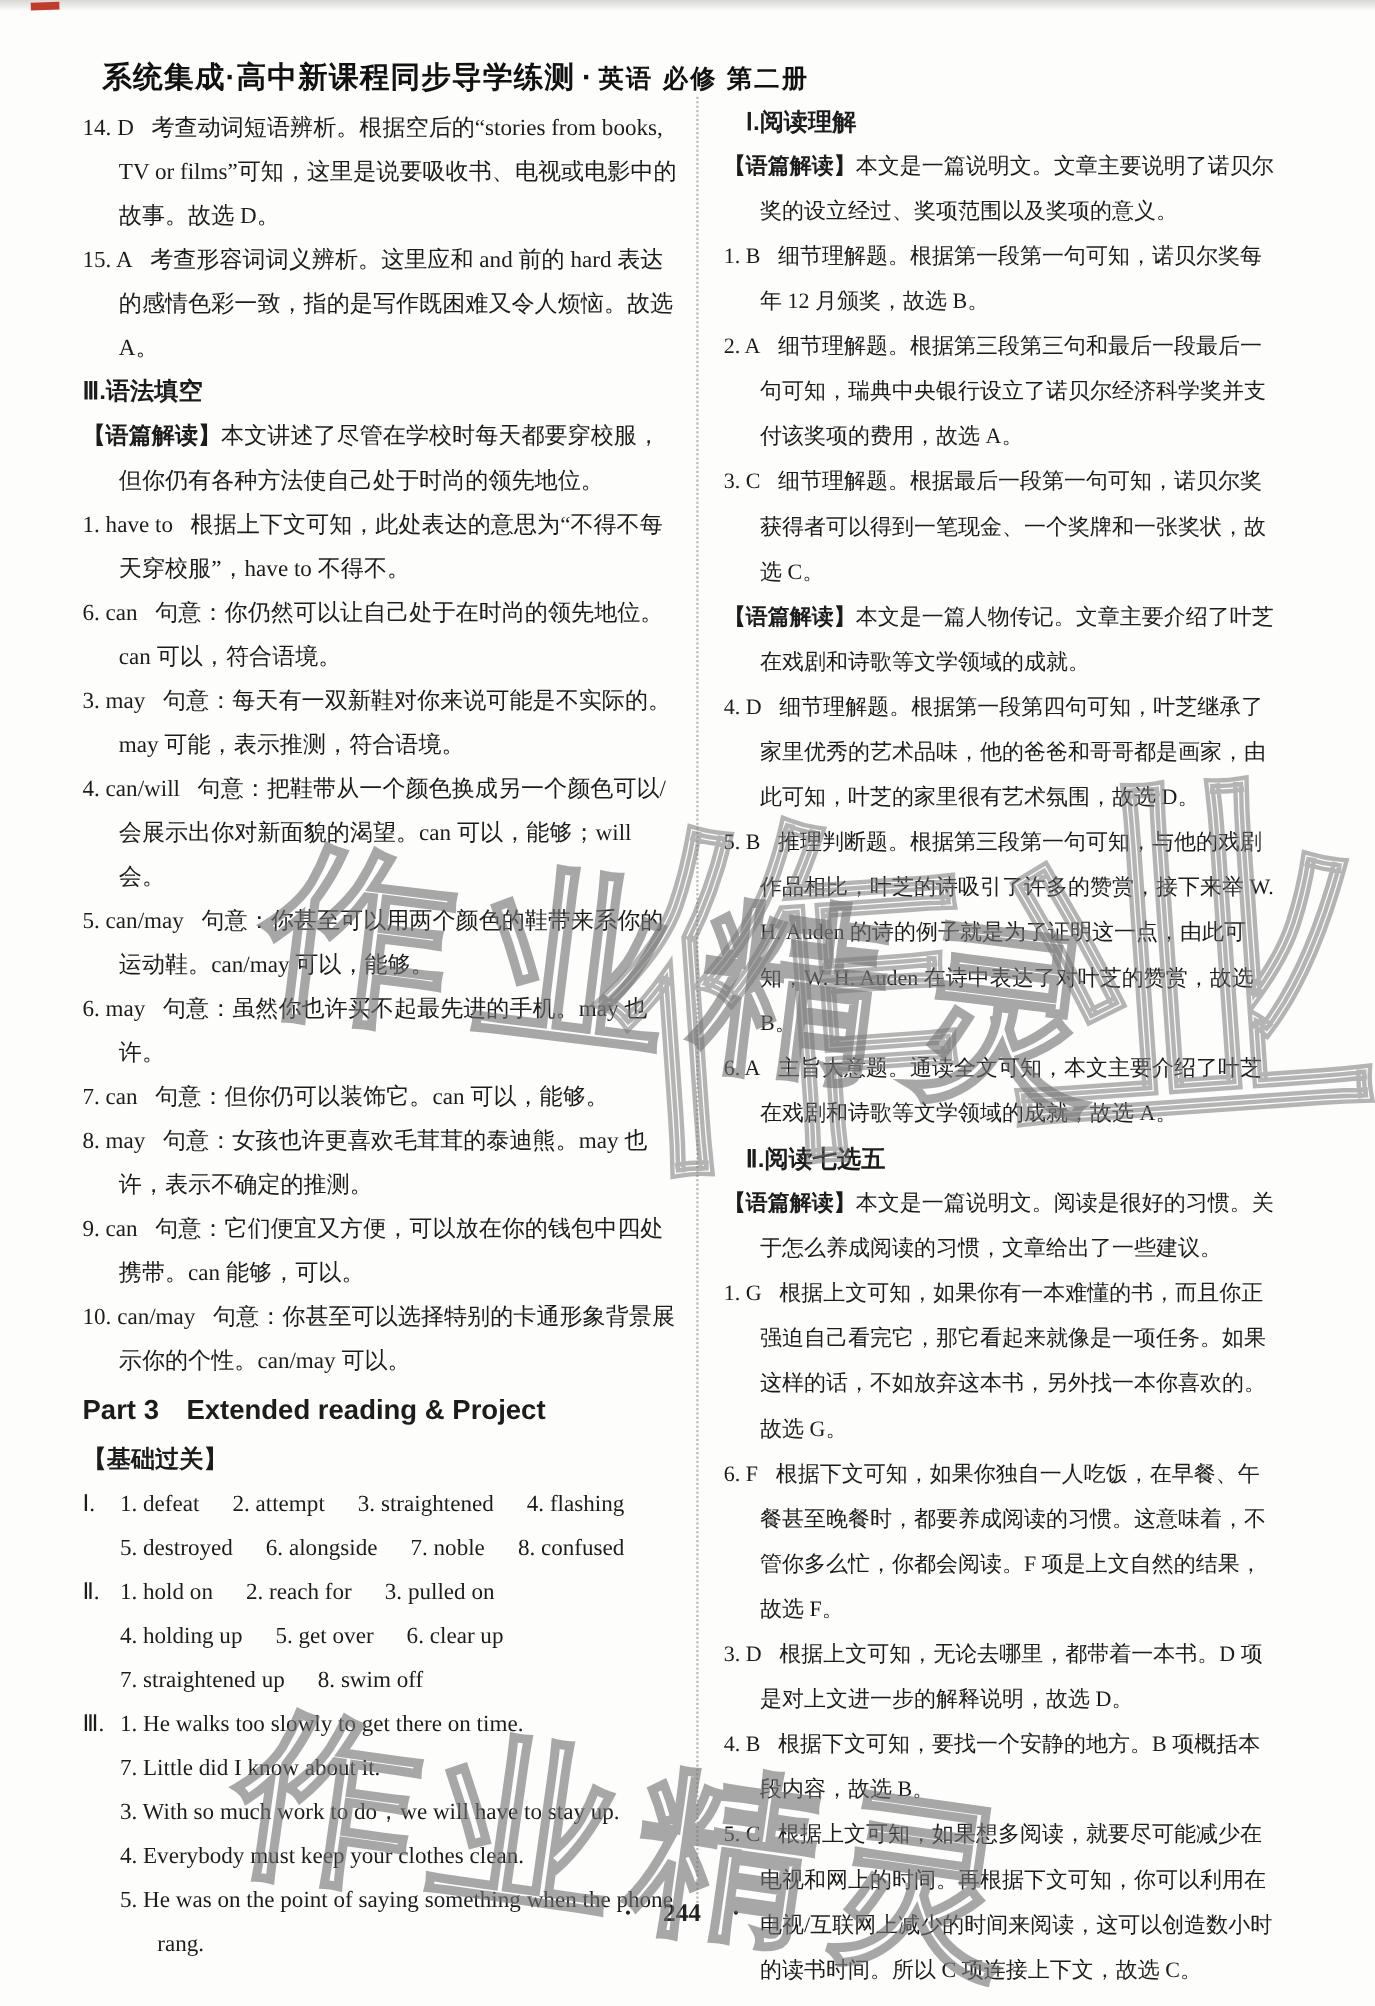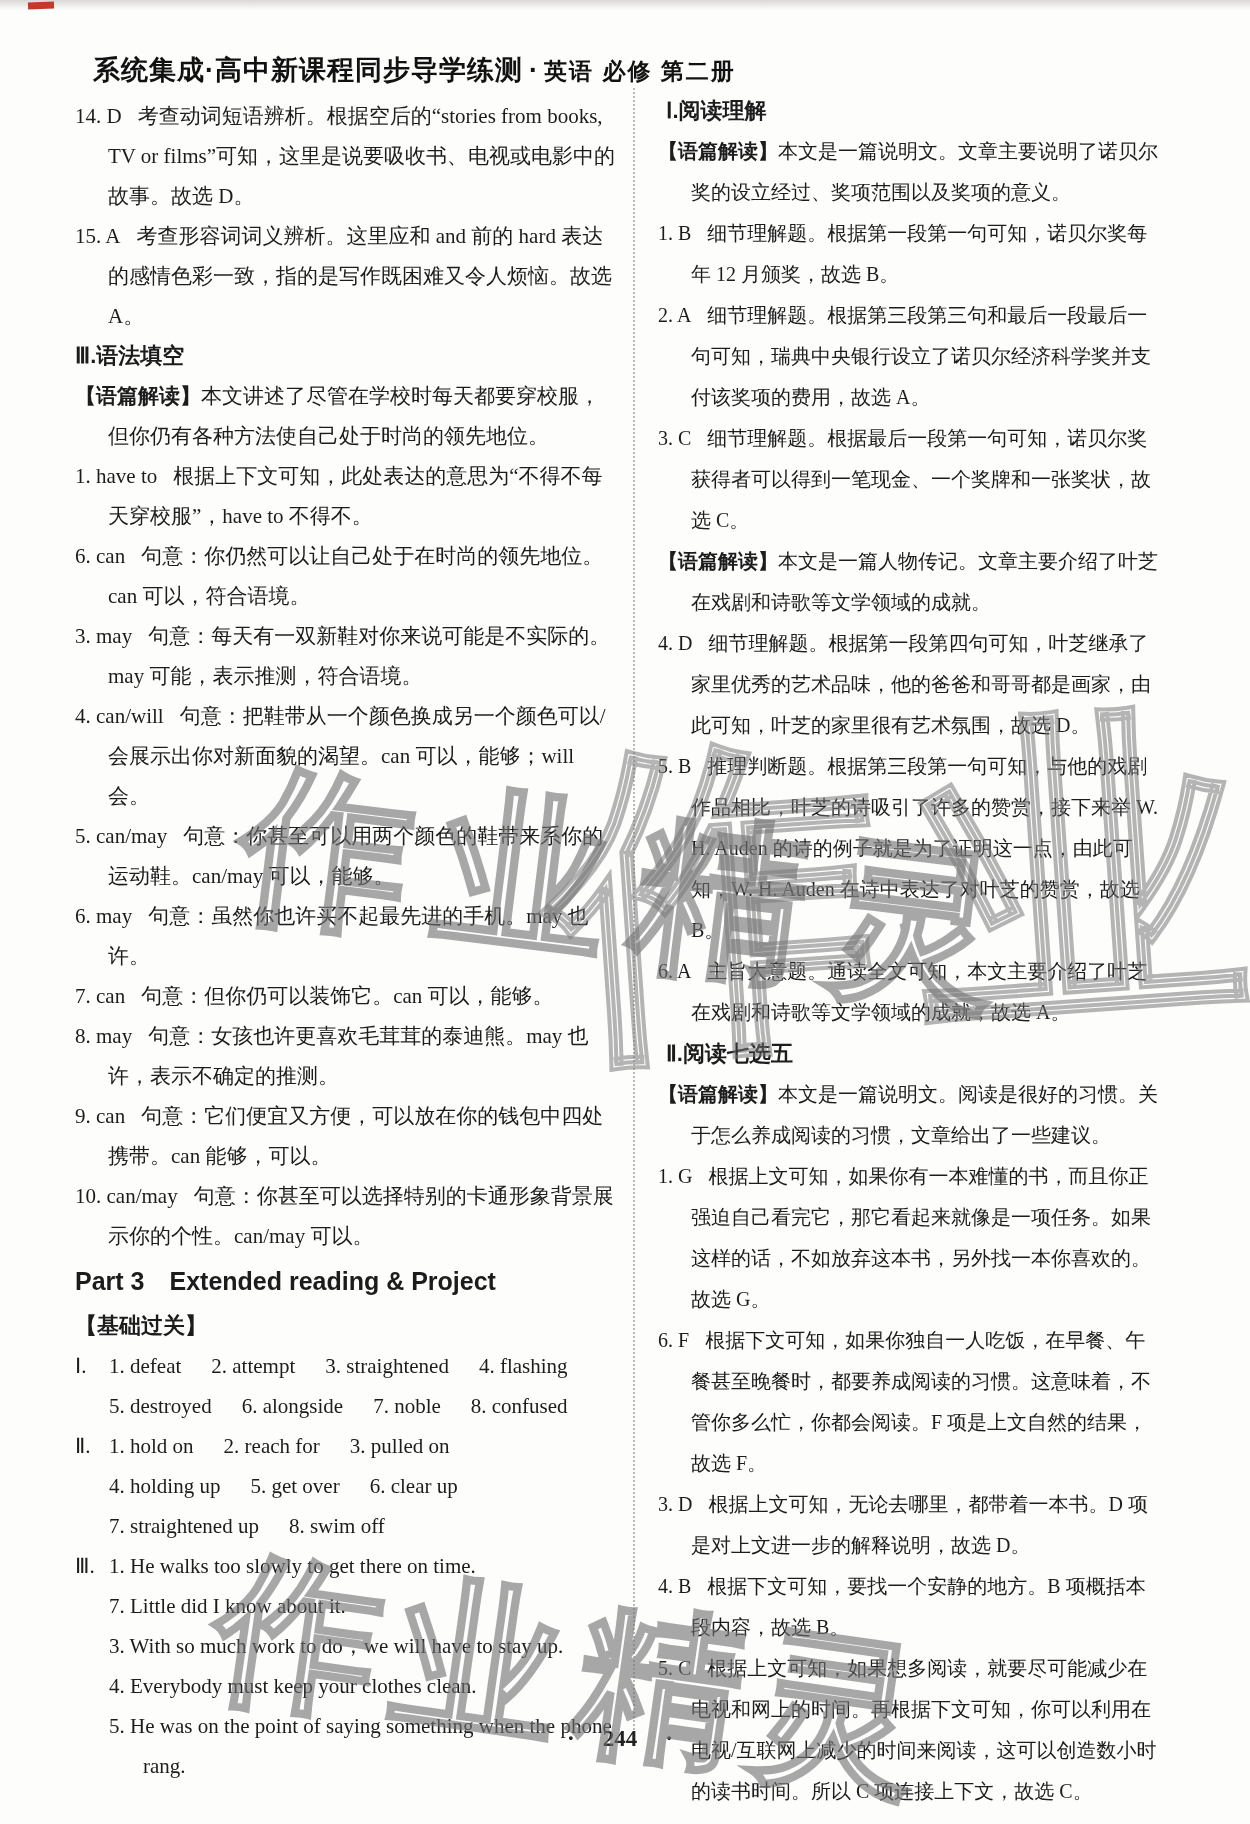--- a/index.html
+++ b/index.html
@@ -19,21 +19,21 @@
   #col-left{position:absolute;left:75px;top:96px;width:545px;font-size:21px;line-height:40px;}
   #col-right{position:absolute;left:658px;top:90px;width:507px;font-size:20px;line-height:41px;}
   #divider{position:absolute;left:633px;top:88px;height:1650px;width:0;
         border-left:2px dotted #b9b8b2;}
   p{margin:0;}
   .item{padding-left:33px;text-indent:-33px;}
   .item .num{padding-right:16px;white-space:nowrap;}
   .intro{padding-left:33px;text-indent:-33px;}
   .lbl{font-family:"Liberation Sans",sans-serif;font-weight:700;}
   .sec-head{font-family:"Liberation Sans",sans-serif;font-weight:700;font-size:22px;}
-  .sec-head.ind{padding-left:8px;}
+  .sec-head.ind{padding-left:8px;margin-left:12px;}
   .part-head{text-align:left;font-family:"Liberation Sans",sans-serif;font-weight:700;
         font-size:25px;line-height:50px;}
   
   .word-list{padding-left:34px;text-indent:-34px;}
   .word-list .roman{display:inline-block;text-indent:0;width:34px;margin-left:-0px;}
   .word-list .word{display:inline-block;text-indent:0;margin-right:30px;}
   .sent-list{position:relative;padding-left:34px;}
   .sent-list .roman{position:absolute;left:0;top:0;}
   .sent-list p{padding-left:34px;text-indent:-34px;}
   

